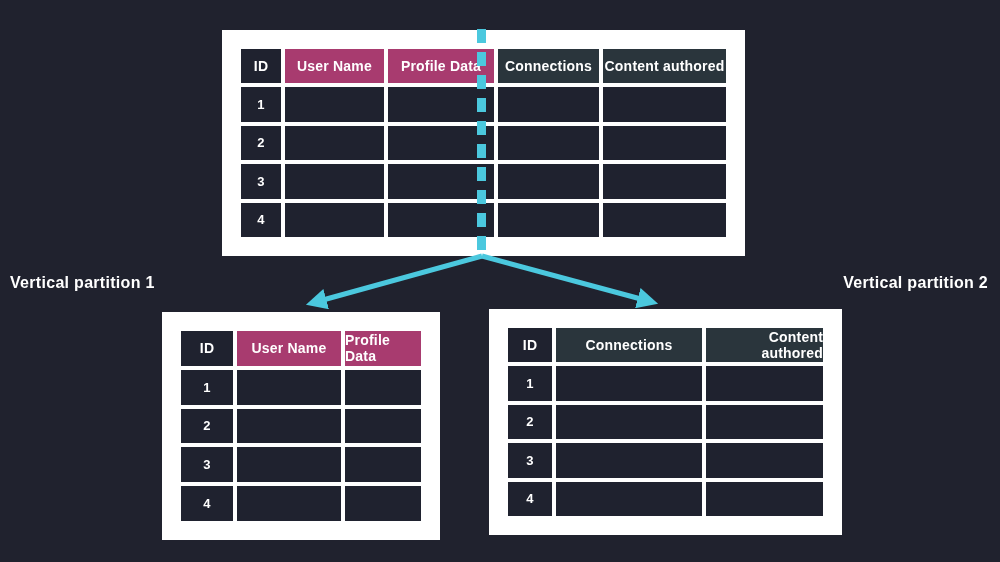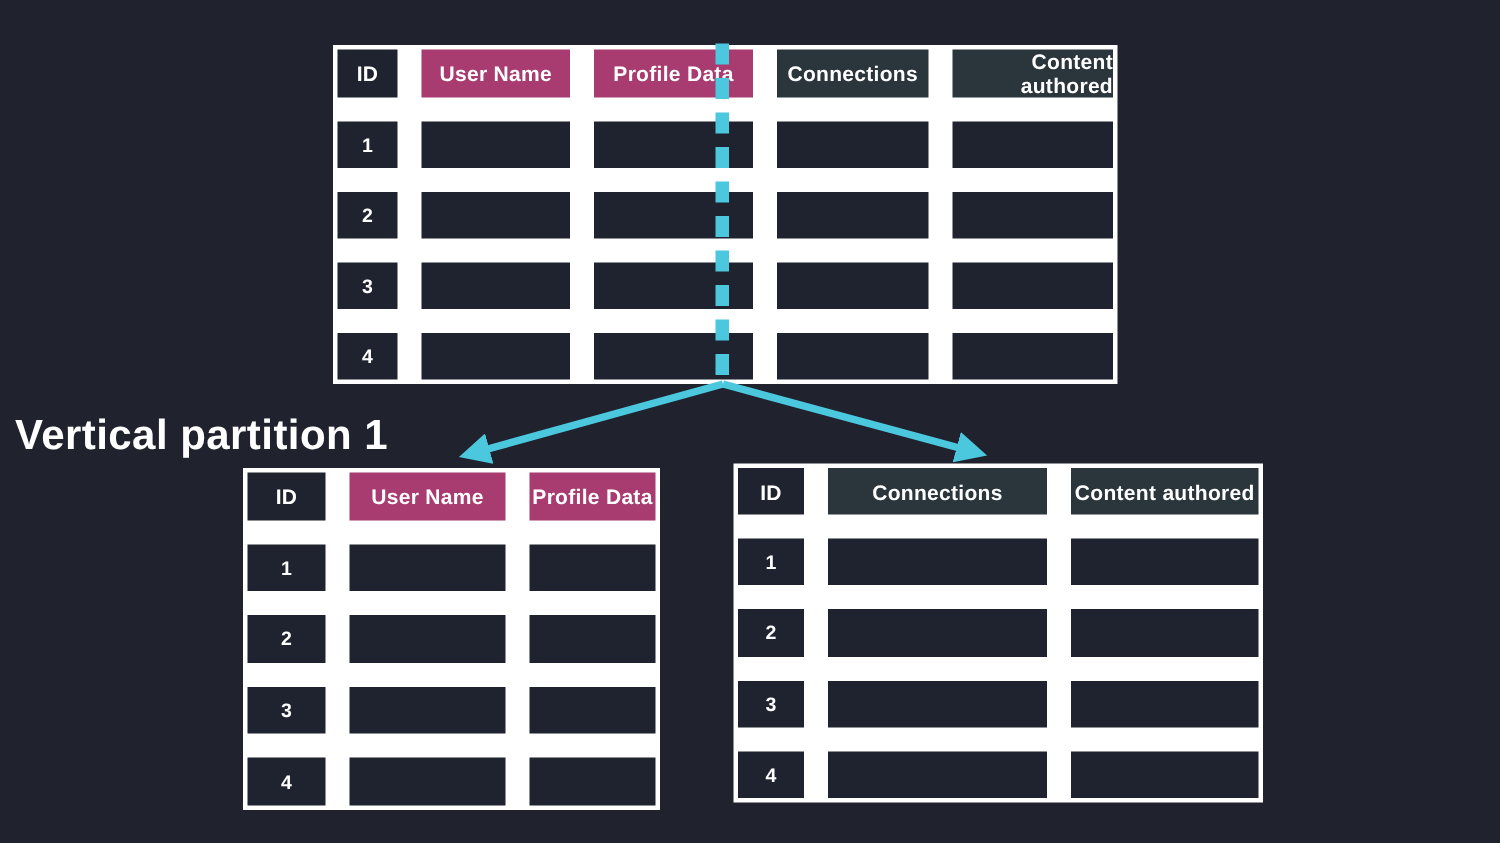--- a/index.html
+++ b/index.html
@@ -8,22 +8,22 @@
     width: 1000px;
     height: 562px;
     background: var(--background, #20222e);
     font-family: "Liberation Sans", sans-serif;
     overflow: hidden;
   }
   .ptable {
     position: absolute;
     background: var(--white, #ffffff);
     display: grid;
-    gap: 16px;
-    padding: 3px;
+    gap: 4px;
+    padding: 19px;
     box-sizing: border-box;
     grid-auto-rows: 1fr;
   }
   .cell {
     background: var(--cell, #1f222f);
     color: var(--white, #ffffff);
     display: flex;
     align-items: center;
     justify-content: center;
     font-weight: bold;
@@ -44,21 +44,21 @@
   }
   .part2-table {
     left: 489px; top: 309px; width: 353px; height: 226px;
     grid-template-columns: 44px 146px 1fr;
   }
 
   .plabel {
     position: absolute;
     color: var(--white, #ffffff);
     font-weight: bold;
-    font-size: 28px;
+    font-size: 16px;
     letter-spacing: 0.3px;
     white-space: nowrap;
   }
   .plabel-1 { left: 10px; top: 274px; }
   .plabel-2 { right: 12px; top: 274px; }
 
   .overlay {
     position: absolute;
     left: 0; top: 0;
     width: 1000px; height: 562px;
@@ -96,20 +96,21 @@
     <div class="cell"></div>
 
     <div class="cell">4</div>
     <div class="cell"></div>
     <div class="cell"></div>
     <div class="cell"></div>
     <div class="cell"></div>
   </div>
 
   <div class="plabel plabel-1">Vertical partition 1</div>
+  <div class="plabel plabel-2">Vertical partition 2</div>
 
   <div class="ptable part1-table">
     <div class="cell hdr">ID</div>
     <div class="cell hdr magenta">User Name</div>
     <div class="cell hdr magenta">Profile Data</div>
 
     <div class="cell">1</div>
     <div class="cell"></div>
     <div class="cell"></div>
 

